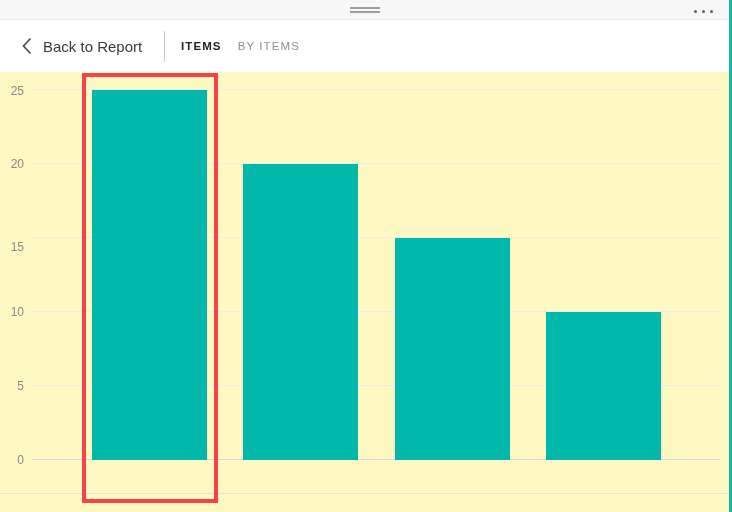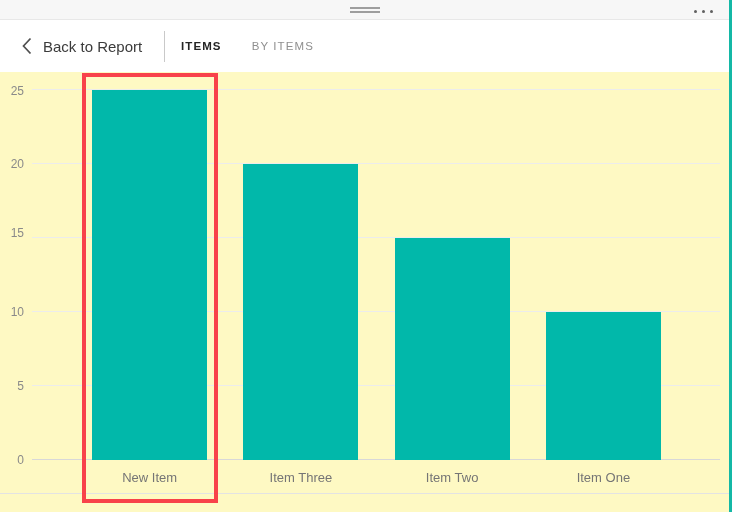--- a/index.html
+++ b/index.html
@@ -37,21 +37,21 @@
     display: flex; align-items: center; gap: 11px;
     font-size: 15px; color: #3b3b3b; cursor: pointer; white-space: nowrap;
   }
   .back svg { display: block; }
   .toolbar-divider {
     position: absolute; left: 164px; top: 11px; height: 31px;
     width: 1px; background: #c9c9c9;
   }
   .tabs {
     position: absolute; left: 181px; top: 0; height: 100%;
-    display: flex; gap: 30px; align-items: center;
+    display: flex; gap: 16px; align-items: center;
   }
   .tab {
     font-size: 11.5px; letter-spacing: 1.1px; color: #8f8f8f;
     cursor: pointer; white-space: nowrap;
   }
   .tab.active { font-weight: bold; color: #252525; }
 
   
   .plot { position: absolute; left: 32px; top: 90px; width: 688px; height: 370px; }
   .gridline { position: absolute; left: 0; right: 0; height: 1px; background: #ececec; }
@@ -130,27 +130,21 @@
         </div>
         <div class="bar-slot">
           <div class="bar" style="height: 40%; background: rgb(1, 184, 170);"></div>
         </div>
       </div>
   </div>
   <div class="yticks" id="yticks">
       <div class="ytick" style="bottom: -7px;">0</div>
       <div class="ytick" style="bottom: 67px;">5</div>
       <div class="ytick" style="bottom: 141px;">10</div>
-      <div class="ytick" style="bottom: 220px; text-align: right;">15</div>
+      <div class="ytick" style="bottom: 206px; text-align: right;">15</div>
       <div class="ytick" style="bottom: 289px;">20</div>
       <div class="ytick" style="bottom: 362px;">25</div>
-    </div>
-  <div class="xlabels" id="xlabels">
-      <div class="xlabel">New Item</div>
-      <div class="xlabel">Item Three</div>
-      <div class="xlabel">Item Two</div>
-      <div class="xlabel">Item One</div>
     </div>
   <div class="bottom-line"></div>
 
   <div class="highlight" id="highlight" style="border-color: rgb(248, 66, 74);"></div>
 
 </div>
 
 </body></html>

